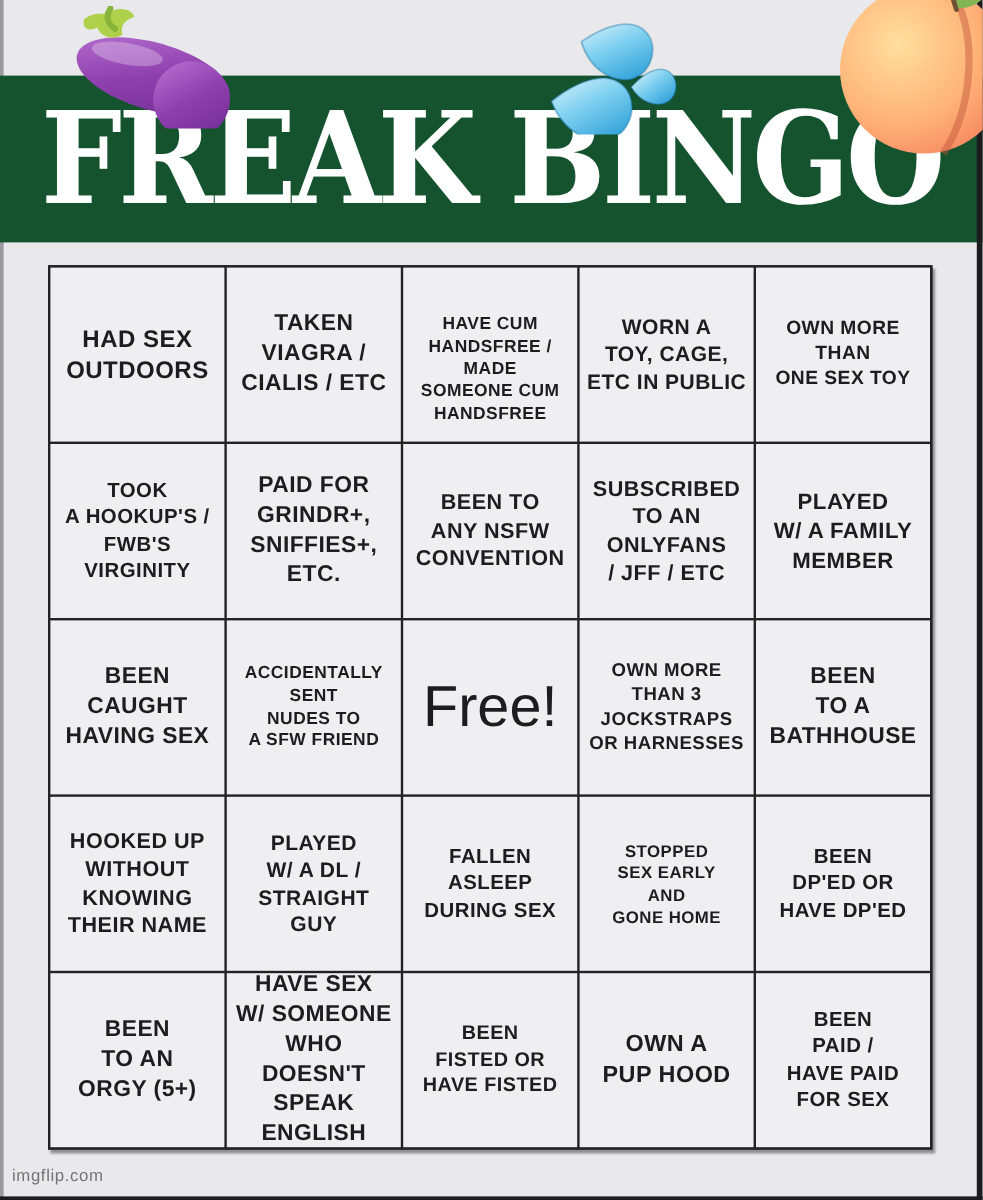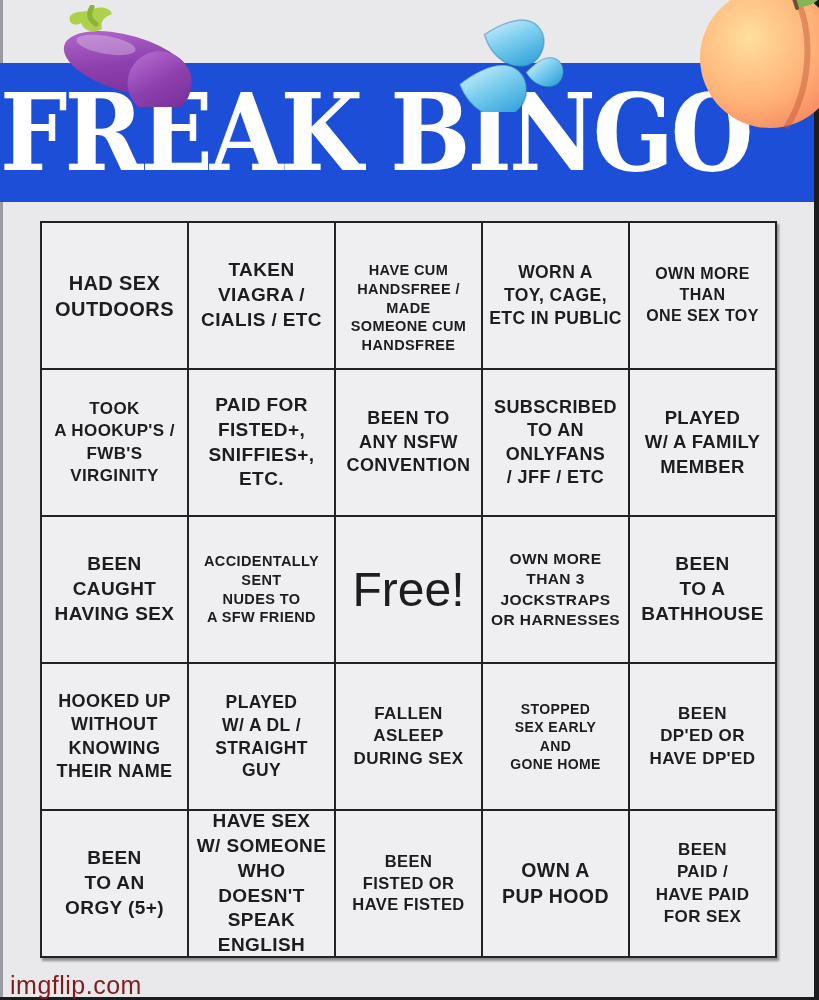--- a/index.html
+++ b/index.html
@@ -7,21 +7,21 @@
     position:relative; width:819px; height:1000px; overflow:hidden;
     background:#e9e9eb; font-family:"Liberation Sans", sans-serif;
   }
   
   .edge-left{position:absolute;left:0;top:0;width:3px;height:100%;background:#9a9aa0;z-index:1;}
   .edge-right{position:absolute;right:0;top:0;width:5px;height:100%;background:#1c1c1e;z-index:3;}
   .edge-bottom{position:absolute;left:0;bottom:0;width:100%;height:3px;background:#1c1c1e;z-index:3;}
 
   .banner{
     position:absolute; left:0; top:63px; width:100%; height:139px;
-    background:#1d4ed8; z-index:2; display:flex; align-items:center; 
+    background:#14532d; z-index:2; display:flex; align-items:center; justify-content:center;
   }
   .title{
     color:#ffffff; font-family:"DejaVu Serif", serif; font-weight:bold;
     font-size:95px; letter-spacing:-3px; white-space:nowrap;
     transform:scaleY(1.12); transform-origin:center; margin:0; line-height:1;
   }
 
   .emoji{position:absolute; z-index:6;}
   .emoji-eggplant{left:46px; top:5px; width:160px; height:102px;}
   .emoji-droplets{left:458px; top:2px; width:118px; height:110px;}
@@ -38,21 +38,21 @@
     text-align:center; padding:4px; overflow:hidden;
   }
   .cell-text{
     white-space:pre-line; font-weight:bold; color:#1d1d1f;
     letter-spacing:0.4px; line-height:1.3;
   }
   .cell.free .cell-text{font-weight:400; letter-spacing:0; line-height:1;}
 
   .watermark{
     position:absolute; left:10px; top:971px; z-index:4;
-    font-size:25px; color:#7f1d1d; letter-spacing:0.5px;
+    font-size:14px; color:#737373; letter-spacing:0.5px;
   }
 </style>
 </head>
 <body>
 
 <div class="page">
 
   <div class="edge-left"></div>
   <div class="edge-right"></div>
   <div class="edge-bottom"></div>
@@ -134,21 +134,21 @@
 ONE SEX TOY</span>
       </div>
       <div class="cell">
         <span class="cell-text" style="font-size: 17px;">TOOK
 A HOOKUP'S /
 FWB'S
 VIRGINITY</span>
       </div>
       <div class="cell">
         <span class="cell-text" style="font-size: 19px;">PAID FOR
-FISTED+,
+GRINDR+,
 SNIFFIES+,
 ETC.</span>
       </div>
       <div class="cell">
         <span class="cell-text" style="font-size: 18px; text-align: center;">BEEN TO
 ANY NSFW
 CONVENTION</span>
       </div>
       <div class="cell">
         <span class="cell-text" style="font-size: 18px;">SUBSCRIBED

